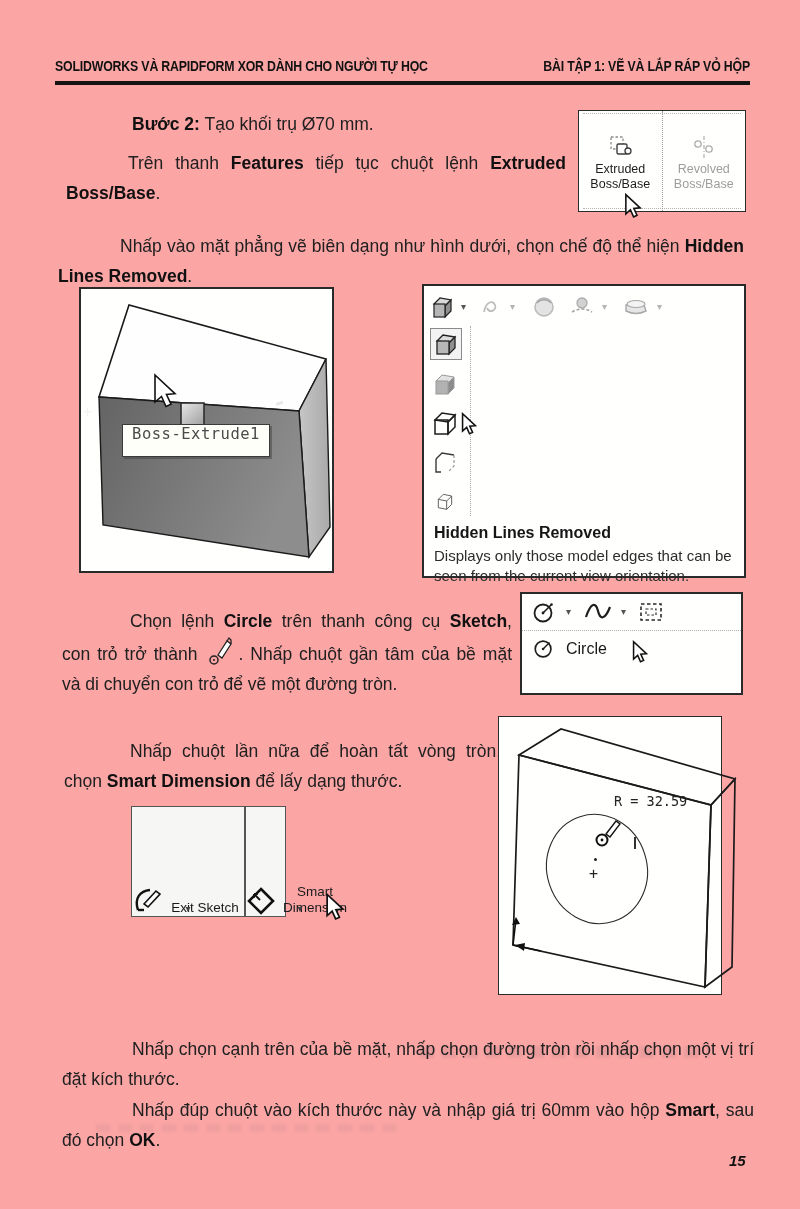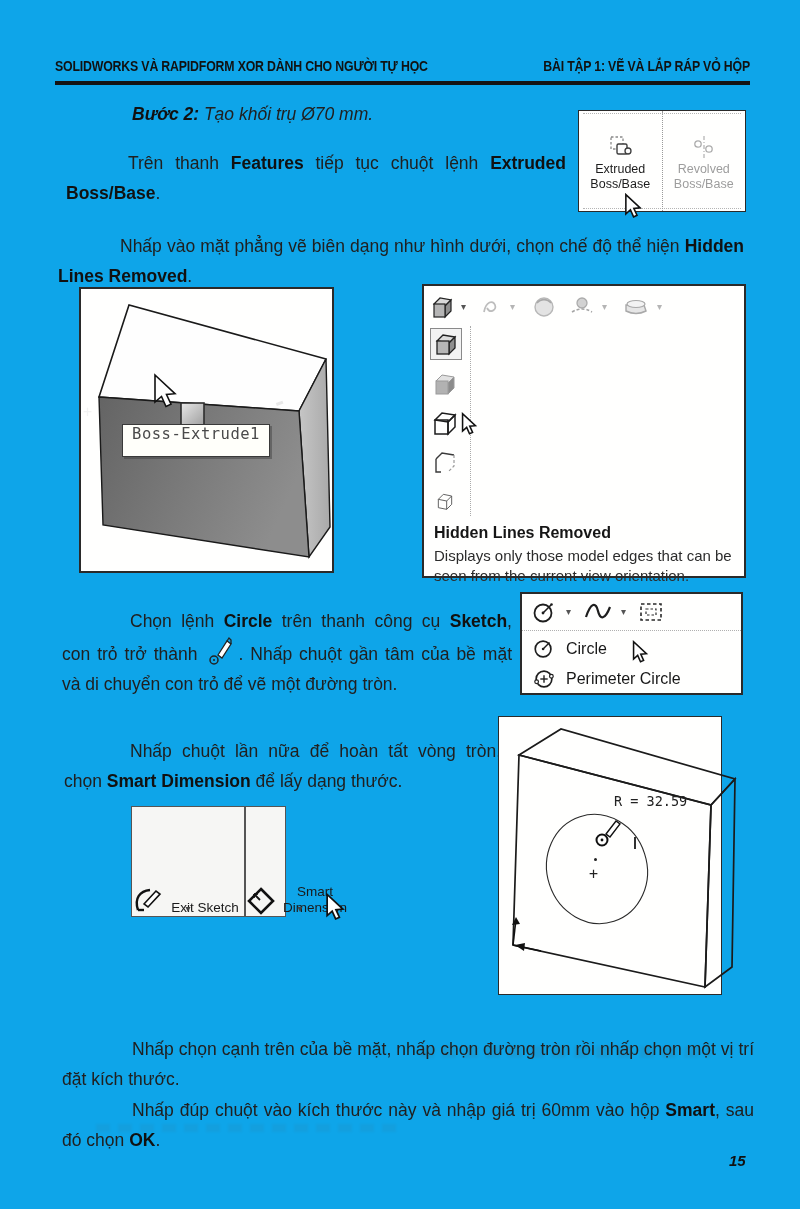--- a/index.html
+++ b/index.html
@@ -1,16 +1,16 @@
 <!DOCTYPE html>
 <html><head>
 <meta charset="utf-8">
 <style>
   html,body{margin:0;padding:0;}
-  .page{position:relative;width:800px;height:1209px;background:#0ea5e9;overflow:hidden;
+  .page{position:relative;width:800px;height:1209px;background:#fca5a5;overflow:hidden;
         font-family:"Liberation Sans",sans-serif;color:#1d1d1d;}
   
   .header{position:absolute;top:58px;left:55px;right:50px;display:flex;justify-content:space-between;
           align-items:flex-end;border-bottom:4px solid #141414;padding-bottom:7px;}
   .hdr{font-weight:bold;font-size:14px;letter-spacing:-0.2px;white-space:nowrap;
        transform:scaleX(0.88);color:#111;}
   .hdr.left{transform-origin:left center;}
   .hdr.right{transform-origin:right center;}
   
   .para{position:absolute;text-align:justify;font-size:17.5px;line-height:30px;color:#202020;}
@@ -65,21 +65,21 @@
 </head>
 <body>
 
 <div class="page">
 
   <div class="header">
     <span class="hdr left">SOLIDWORKS VÀ RAPIDFORM XOR DÀNH CHO NGƯỜI TỰ HỌC</span>
     <span class="hdr right">BÀI TẬP 1: VẼ VÀ LẮP RÁP VỎ HỘP</span>
   </div>
 
-  <p class="para" style="top:81px;left:66px;width:505px;text-indent:66px;font-style:italic;"><b>Bước 2:</b><span> Tạo khối trụ Ø70 mm.</span></p>
+  <p class="para" style="top:91px;left:66px;width:505px;text-indent:66px;"><b>Bước 2:</b><span> Tạo khối trụ Ø70 mm.</span></p>
 
   <p class="para" style="top:130px;left:66px;width:500px;text-indent:62px;"><span>Trên thanh </span><b>Features</b><span> tiếp tục chuột lệnh </span><b>Extruded Boss/Base</b><span>.</span></p>
 
   <div class="fig" style="left:578px;top:110px;width:168px;height:102px;border-width:1.5px;">
     <div class="dotline" style="top:2px;"></div>
     <div class="dotline" style="bottom:2px;"></div>
     <div class="fb-wrap">
       <div class="fb-cell">
         <svg width="26" height="24" viewBox="0 0 26 24">
           <rect x="4" y="2" width="12" height="12" fill="none" stroke="#8a8a8a" stroke-width="1.3" stroke-dasharray="2.5,2"></rect>
@@ -236,30 +236,20 @@
       <svg width="24" height="24" viewBox="0 0 26 26">
         <circle cx="12" cy="13" r="8.5" fill="none" stroke="#1e1e1e" stroke-width="1.8"></circle>
         <circle cx="12" cy="13" r="1.4" fill="#1e1e1e"></circle>
         <line x1="12" y1="13" x2="19" y2="6" stroke="#1e1e1e" stroke-width="1.5"></line>
       </svg>
       <span class="cm-label">Circle</span>
       <svg width="18" height="24" viewBox="0 0 14 18" style="margin-left:14px;margin-top:6px;">
         <path d="M2,1 L2,14.5 L5.2,11.6 L7.4,16.6 L9.8,15.5 L7.6,10.7 L12,10.3 Z" fill="#ffffff" stroke="#111" stroke-width="1.2"></path>
       </svg>
     </div>
-    <div class="cm-row" style="top:70px;">
-      <svg width="24" height="24" viewBox="0 0 26 26">
-        <circle cx="13" cy="13" r="8.5" fill="none" stroke="#1e1e1e" stroke-width="1.8"></circle>
-        <line x1="13" y1="9" x2="13" y2="17" stroke="#1e1e1e" stroke-width="1.5"></line>
-        <line x1="9" y1="13" x2="17" y2="13" stroke="#1e1e1e" stroke-width="1.5"></line>
-        <circle cx="5" cy="16" r="2" fill="#fff" stroke="#1e1e1e" stroke-width="1.3"></circle>
-        <circle cx="21" cy="10" r="2" fill="#fff" stroke="#1e1e1e" stroke-width="1.3"></circle>
-      </svg>
-      <span class="cm-label">Perimeter Circle</span>
-    </div>
   </div>
 
   <p class="para" style="top:718px;left:64px;width:437px;text-indent:66px;"><span>Nhấp chuột lần nữa để hoàn tất vòng tròn, chọn </span><b>Smart Dimension</b><span> để lấy dạng thước.</span></p>
 
   <div class="fig" style="left:131px;top:806px;width:155px;height:111px;border-width:1.5px;border-color:#555;">
     <div class="st-wrap">
       <div class="st-cell">
         <svg width="34" height="30" viewBox="0 0 34 30">
           <path d="M6,24 C2,12 8,5 18,4" fill="none" stroke="#111" stroke-width="2.4"></path>
           <path d="M6,24 L12,24" stroke="#111" stroke-width="2.4"></path>

